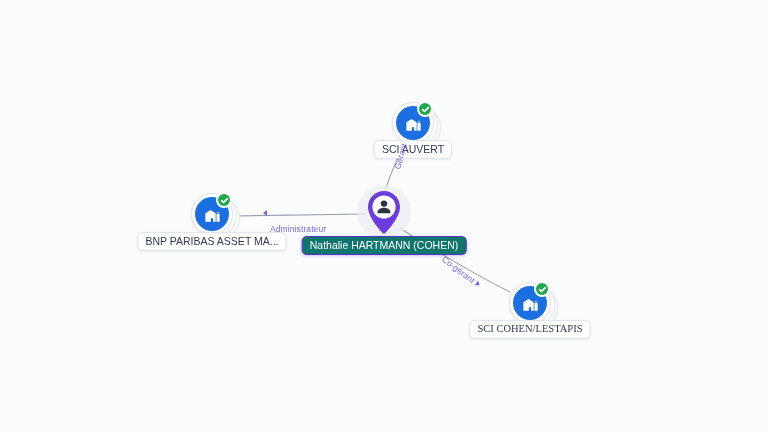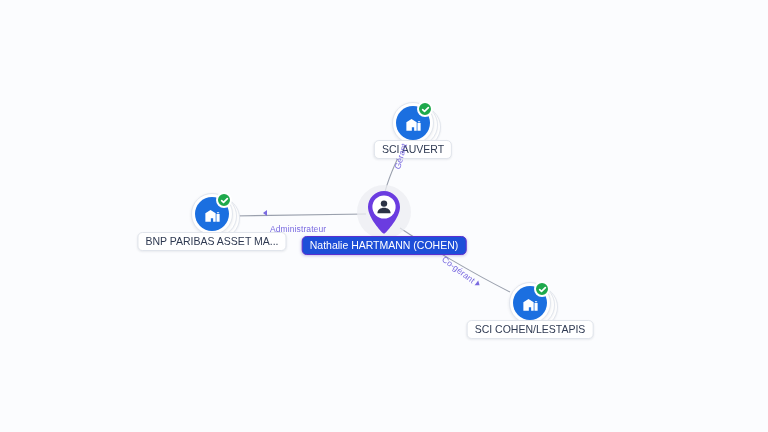--- a/index.html
+++ b/index.html
@@ -115,21 +115,21 @@
     background: #ffffff;
     border: 1px solid #e1e5ec;
     border-radius: 5px;
     padding: 2px 7px 3px 7px;
     font-size: 10.5px;
     line-height: 12px;
     color: #2f3a52;
     box-shadow: 0 1px 2px rgba(30,40,70,.08);
   }
   .node-label.person {
-    background: #1d4ed8;
+    background: #0f766e;
     border-color: #5a2fd0;
     color: #ffffff;
     font-size: 10.5px;
     box-shadow: 0 1px 3px rgba(70,40,160,.28);
   }
 
   
   .edge-label {
     position: absolute;
     white-space: nowrap;
@@ -231,21 +231,21 @@
           <rect x="5.2" y="12" width="2" height="2"></rect>
           <rect x="11.6" y="12" width="2" height="2"></rect>
         </svg>
       </div>
       <div class="verified-badge">
         <svg width="9" height="9" viewBox="0 0 12 12" fill="none" stroke="#ffffff" stroke-width="2.2" stroke-linecap="round" stroke-linejoin="round">
           <path d="M2.2 6.2 L4.7 8.6 L9.8 3.4"></path>
         </svg>
       </div>
     </div>
-    <div class="node-label" style="left:0px; top:17px;">SCI COHEN/LESTAPIS</div>
+    <div class="node-label" style="left:0px; top:17px;font-family:Liberation Serif, serif;">SCI COHEN/LESTAPIS</div>
   </div>
 
   <div class="edge-label" style="left:397px; top:164px; transform: rotate(-74deg);">Gérant</div>
 
   <div class="edge-arrow" style="left:263px; top:210px;"></div>
   <div class="edge-label" style="left:270px; top:224px;">Administrateur</div>
 
   <div class="edge-label" style="left:443px; top:253px; transform: rotate(37deg);">Co-gérant</div>
   <div class="edge-arrow" style="left:476px; top:281px; transform: rotate(217deg);"></div>
 

